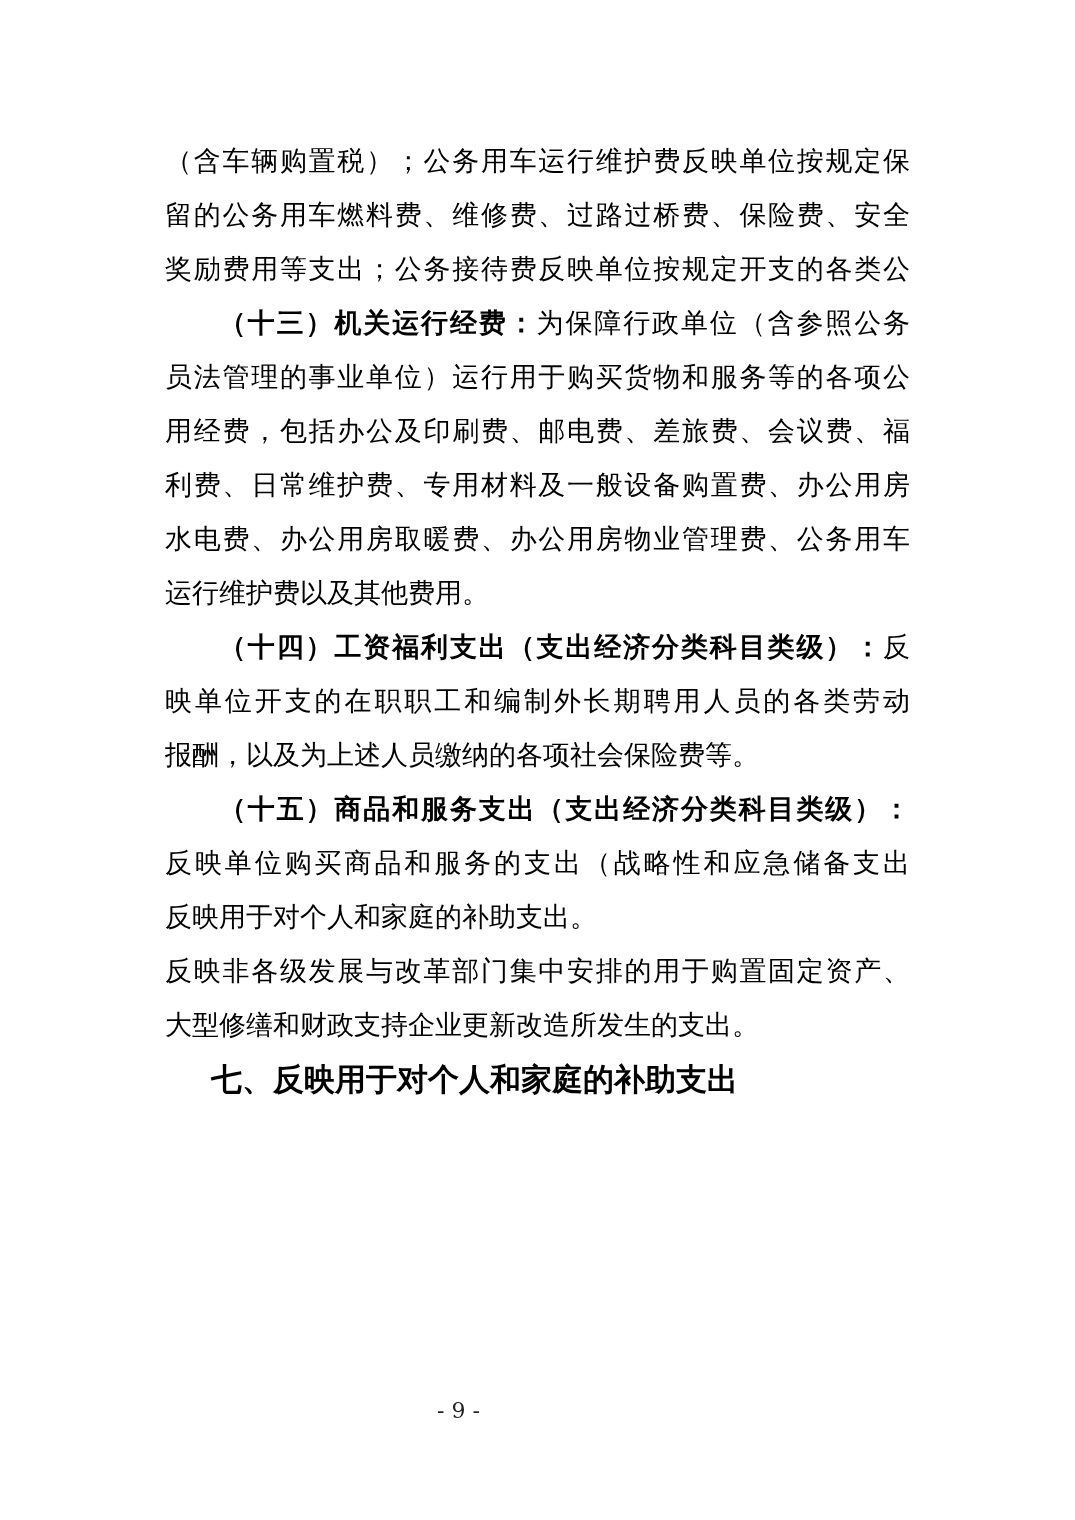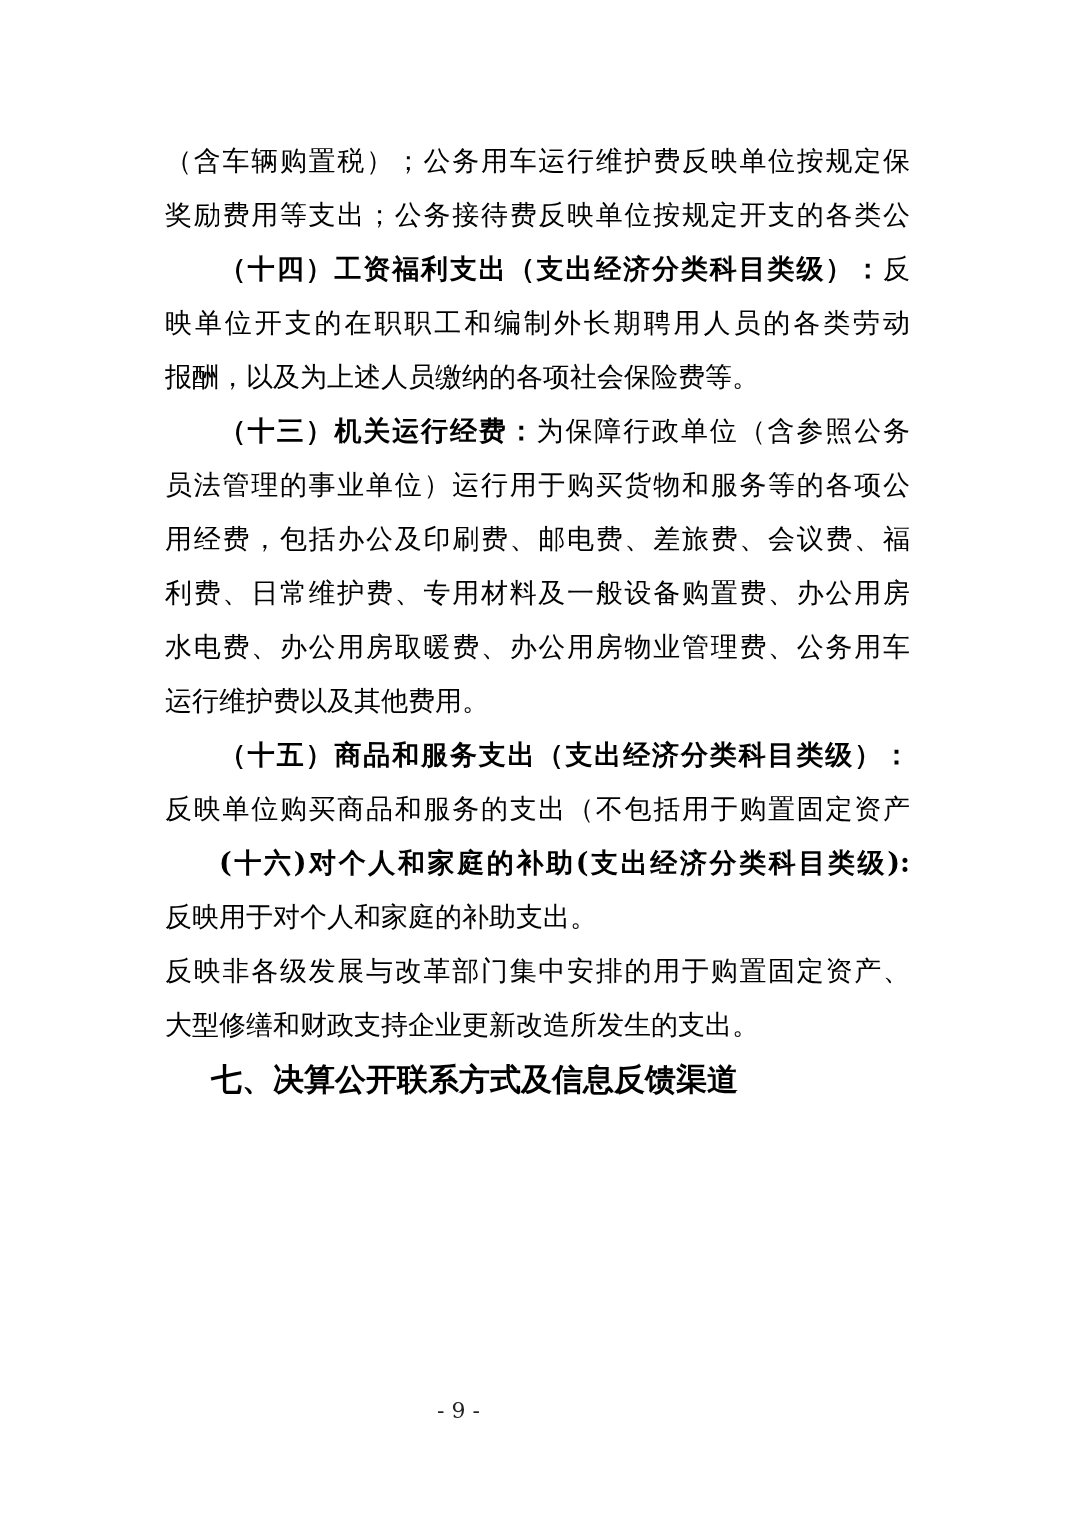--- a/index.html
+++ b/index.html
@@ -63,45 +63,45 @@
     font-family: "DejaVu Serif", "Liberation Serif", serif;
   }
 </style>
 </head>
 <body>
 
 <div class="page">
   <div class="doc-body">
       <div class="paragraph">
         <div class="line fill"><span class="seg">（含车辆购置税）；公务用车运行维护费反映单位按规定保</span></div>
+        <div class="line fill"><span class="seg">留的公务用车燃料费、维修费、过路过桥费、保险费、安全</span></div>
         <div class="line fill"><span class="seg">奖励费用等支出；公务接待费反映单位按规定开支的各类公</span></div>
-      </div>
-      <div class="paragraph">
-        <div class="line fill indent"><span class="seg bold">（十四）工资福利支出（支出经济分类科目类级）：</span><span class="seg">反</span></div>
-        <div class="line fill"><span class="seg">映单位开支的在职职工和编制外长期聘用人员的各类劳动</span></div>
-        <div class="line"><span class="seg">报酬，以及为上述人员缴纳的各项社会保险费等。</span></div>
       </div>
       <div class="paragraph">
         <div class="line fill indent"><span class="seg bold">（十三）机关运行经费：</span><span class="seg">为保障行政单位（含参照公务</span></div>
         <div class="line fill"><span class="seg">员法管理的事业单位）运行用于购买货物和服务等的各项公</span></div>
         <div class="line fill"><span class="seg">用经费，包括办公及印刷费、邮电费、差旅费、会议费、福</span></div>
         <div class="line fill"><span class="seg">利费、日常维护费、专用材料及一般设备购置费、办公用房</span></div>
         <div class="line fill"><span class="seg">水电费、办公用房取暖费、办公用房物业管理费、公务用车</span></div>
         <div class="line"><span class="seg">运行维护费以及其他费用。</span></div>
       </div>
       <div class="paragraph">
-        <div class="line fill indent"><span class="seg bold">（十五）商品和服务支出（支出经济分类科目类级）：</span></div>
-        <div class="line fill"><span class="seg">反映单位购买商品和服务的支出（不包括用于购置固定资产</span></div>
+        <div class="line fill indent"><span class="seg bold">（十四）工资福利支出（支出经济分类科目类级）：</span><span class="seg">反</span></div>
+        <div class="line fill"><span class="seg">映单位开支的在职职工和编制外长期聘用人员的各类劳动</span></div>
+        <div class="line"><span class="seg">报酬，以及为上述人员缴纳的各项社会保险费等。</span></div>
       </div>
       <div class="paragraph">
-        <div class="line fill indent"><span class="seg bold">(十六)对个人和家庭的补助(支出经济分类科目类级):</span></div>
+        <div class="line fill indent"><span class="seg bold">（十五）商品和服务支出（支出经济分类科目类级）：</span></div>
+        <div class="line fill"><span class="seg">反映单位购买商品和服务的支出（战略性和应急储备支出</span></div>
+      </div>
+      <div class="paragraph">
         <div class="line"><span class="seg">反映用于对个人和家庭的补助支出。</span></div>
       </div>
       <div class="paragraph">
         <div class="line fill"><span class="seg">反映非各级发展与改革部门集中安排的用于购置固定资产、</span></div>
         <div class="line"><span class="seg">大型修缮和财政支持企业更新改造所发生的支出。</span></div>
       </div>
       <div class="paragraph heading">
-        <div class="line"><span class="seg bold">七、决算公开联系方式及信息反馈渠道</span></div>
+        <div class="line"><span class="seg bold">七、反映用于对个人和家庭的补助支出</span></div>
       </div>
     </div>
   <div class="page-number">- 9 -</div>
 </div>
 
 </body></html>

